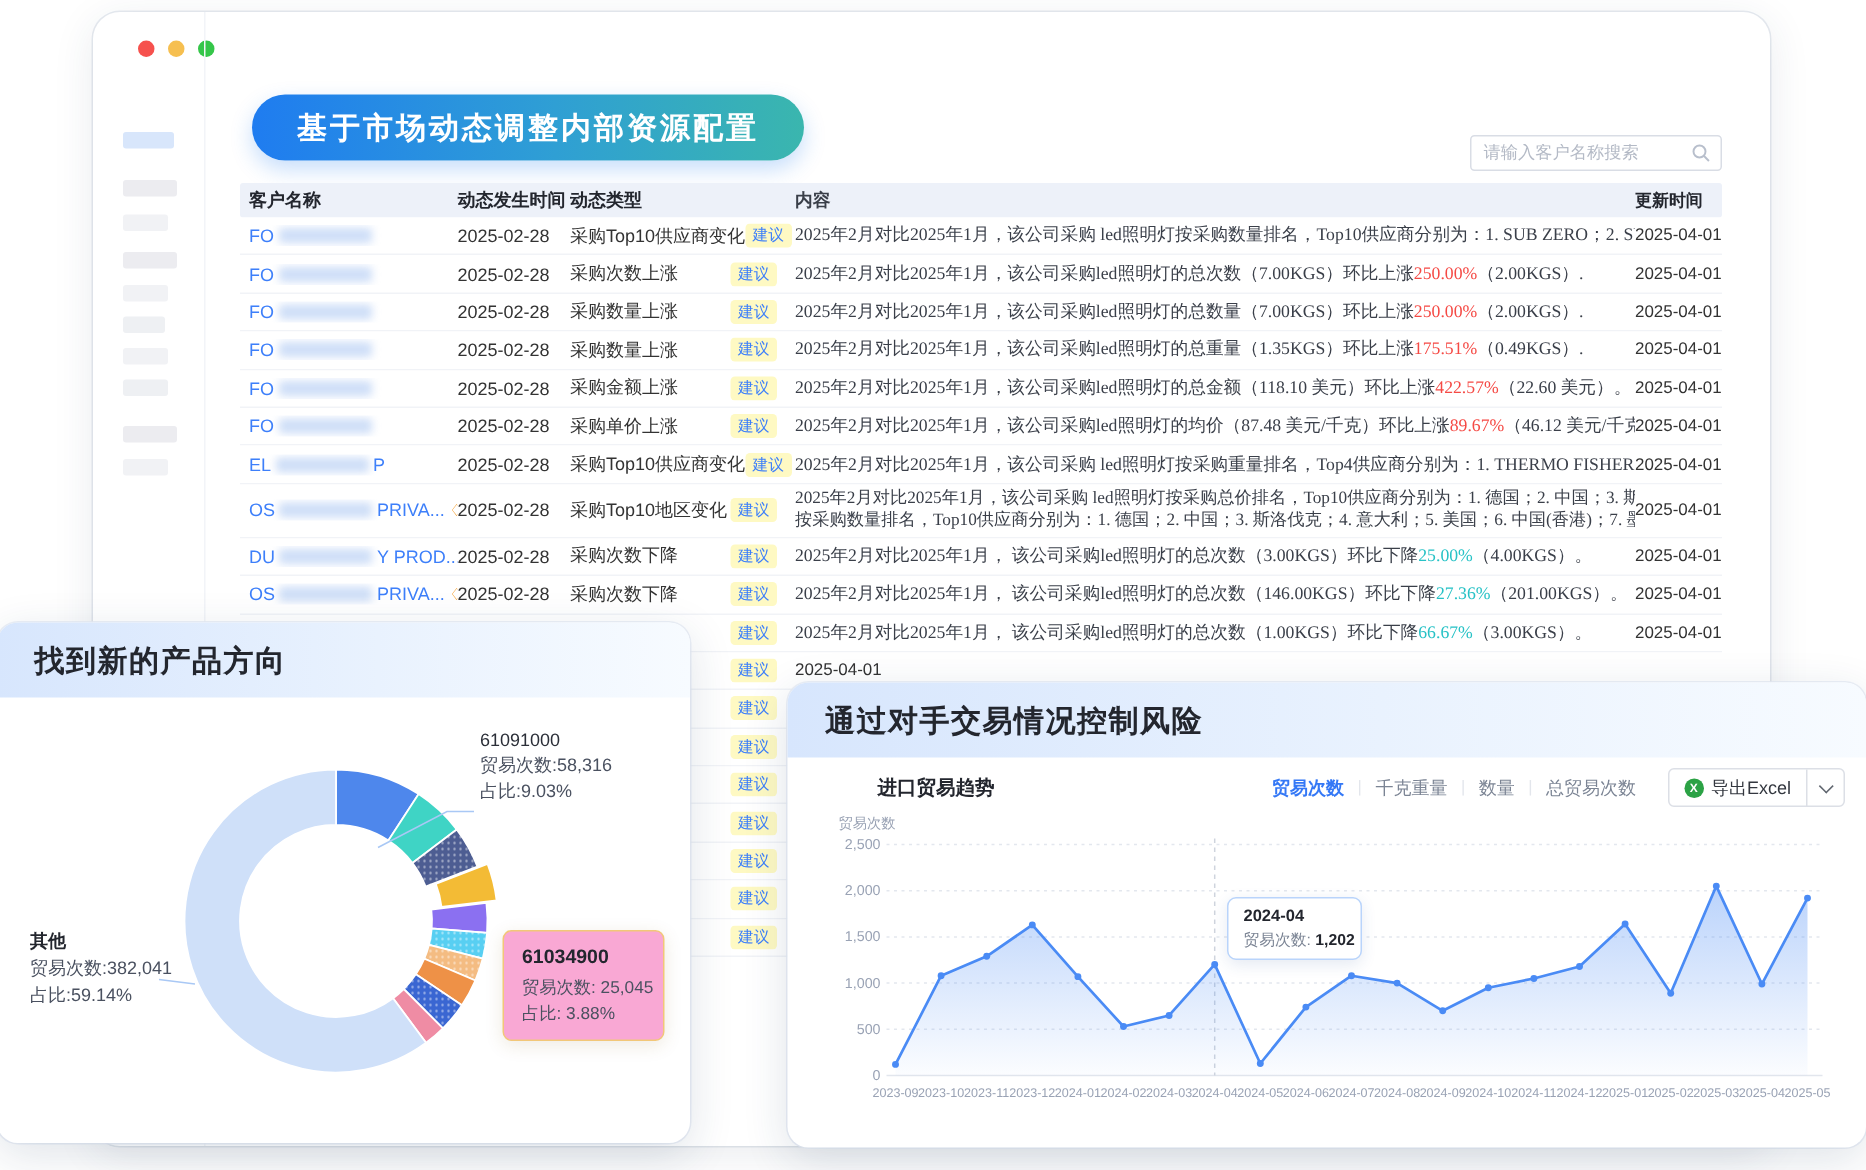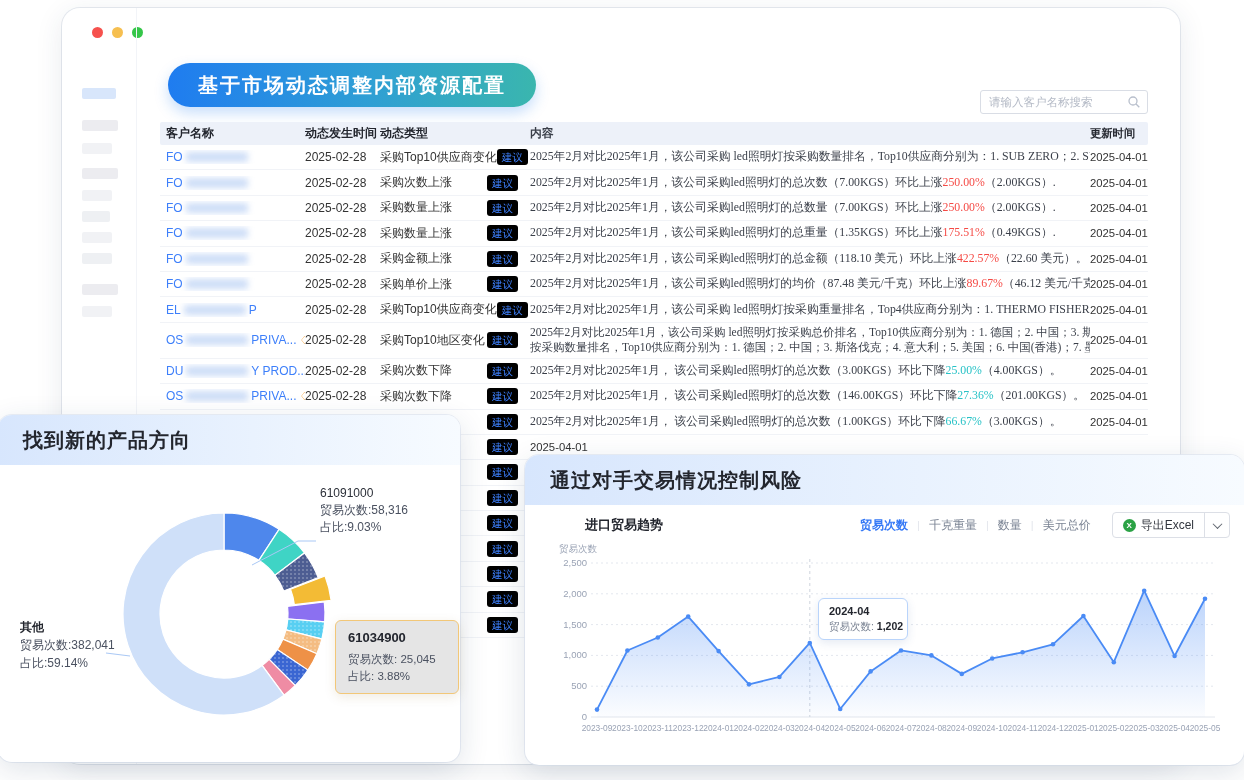--- a/index.html
+++ b/index.html
@@ -36,21 +36,21 @@
   .row.tall { height:36px; }
   .cell { overflow:hidden; white-space:nowrap; }
   .c1 { width:145px; padding-left:6px; }
   .c2 { width:75px; }
   .c3 { width:150px; display:flex; align-items:center; justify-content:space-between; padding-right:12px; }
   .c4 { width:560px; font-size:11.8px; color:#3a3f49;font-family:Liberation Serif, serif; }
   .c5 { width:58px; font-size:11.3px; }
   .c1 .link { color:#3d7ffa; display:flex; align-items:center; gap:3px; overflow:hidden; white-space:nowrap; }
   .blurred { display:inline-block; width:62px; height:10px; background:#9dbdf0;
     border-radius:2px; filter:blur(3px); opacity:.5; flex:none; }
-  .badge { background:#000000; color:#3d7ffa; font-size:10.5px; line-height:16px;
+  .badge { background:#fef9c3; color:#3d7ffa; font-size:10.5px; line-height:16px;
     padding:0 5px; border-radius:3px; flex:none; }
   .t-red { color:#f54a45; } .t-teal { color:#27c2c6; }
   .two-line { line-height:15px; font-size:11.5px; }
   .tag-icon { color:#f59a23; font-size:11px; flex:none; }
 
   
   .panel { position:absolute; background:#fff; border-radius:14px;
     box-shadow:0 8px 30px rgba(30,55,95,.14), 0 0 0 1px rgba(232,238,246,.8); }
   .panel-header { height:50px; border-radius:14px 14px 0 0; display:flex; align-items:center;
     padding-left:25px; font-size:20px; font-weight:bold; color:#23262e; letter-spacing:1px;
@@ -59,22 +59,22 @@
   #panel-right { left:525px; top:455px; width:719px; height:310px; }
 
   
   .donut-callout { position:absolute; left:322px; top:70px; font-size:12px; color:#4a5160; line-height:17px; }
   .donut-callout .nm { color:#2b2f38; }
   .donut-left-label { position:absolute; left:22px; top:203px; font-size:12px; color:#4a5160; line-height:18px; }
   .donut-left-label .nm { color:#23262e; font-weight:bold; }
   .donut-center { position:absolute; left:124px; top:170px; width:200px; text-align:center; }
   .donut-center .cl { font-size:13.5px; color:#8a93a6; letter-spacing:1px; }
   .donut-center .cv { font-size:20px; font-weight:bold; color:#23262e; margin-top:5px; }
-  .donut-tip { position:absolute; left:337px; top:205px; width:124px; height:74px;
-    background:#e5e5e5; border:1px solid #f2c778; border-radius:6px; padding:9px 0 0 12px;
+  .donut-tip { position:absolute; left:337px; top:205px; width:108px; height:74px;
+    background:#f9a8d4; border:1px solid #f2c778; border-radius:6px; padding:9px 0 0 12px;
     box-shadow:0 3px 12px rgba(120,90,20,.12); }
   .donut-tip .nm { font-size:13px; font-weight:bold; color:#23262e; margin-bottom:6px; }
   .donut-tip .ln { font-size:11.5px; color:#4a5160; line-height:17px; }
 
   
   .trend-row { position:absolute; left:0; right:0; top:56px; height:28px; display:flex;
     align-items:center; padding:0 14px 0 60px; }
   .trend-title { font-size:13px; font-weight:bold; color:#23262e; flex:1; }
   .metric-tab { font-size:12px; color:#7b8494; padding:0 9px; cursor:pointer; }
   .metric-tab.active { color:#3478f6; font-weight:bold; }
@@ -437,21 +437,21 @@
 <div class="panel" id="panel-right">
   <div class="panel-header">通过对手交易情况控制风险</div>
   <div class="trend-row">
     <div class="trend-title">进口贸易趋势</div>
     <span class="metric-tab active">贸易次数</span>
     <span class="m-sep">|</span>
     <span class="metric-tab">千克重量</span>
     <span class="m-sep">|</span>
     <span class="metric-tab">数量</span>
     <span class="m-sep">|</span>
-    <span class="metric-tab">美元总价</span>
+    <span class="metric-tab">总贸易次数</span>
     <div class="export-btn">
       <div class="export-main">
         <span class="x-icon">X</span>
         <span>导出Excel</span>
       </div>
       <div class="export-divider"></div>
       <div class="caret-box">
         <span class="caret"></span>
       </div>
     </div>

